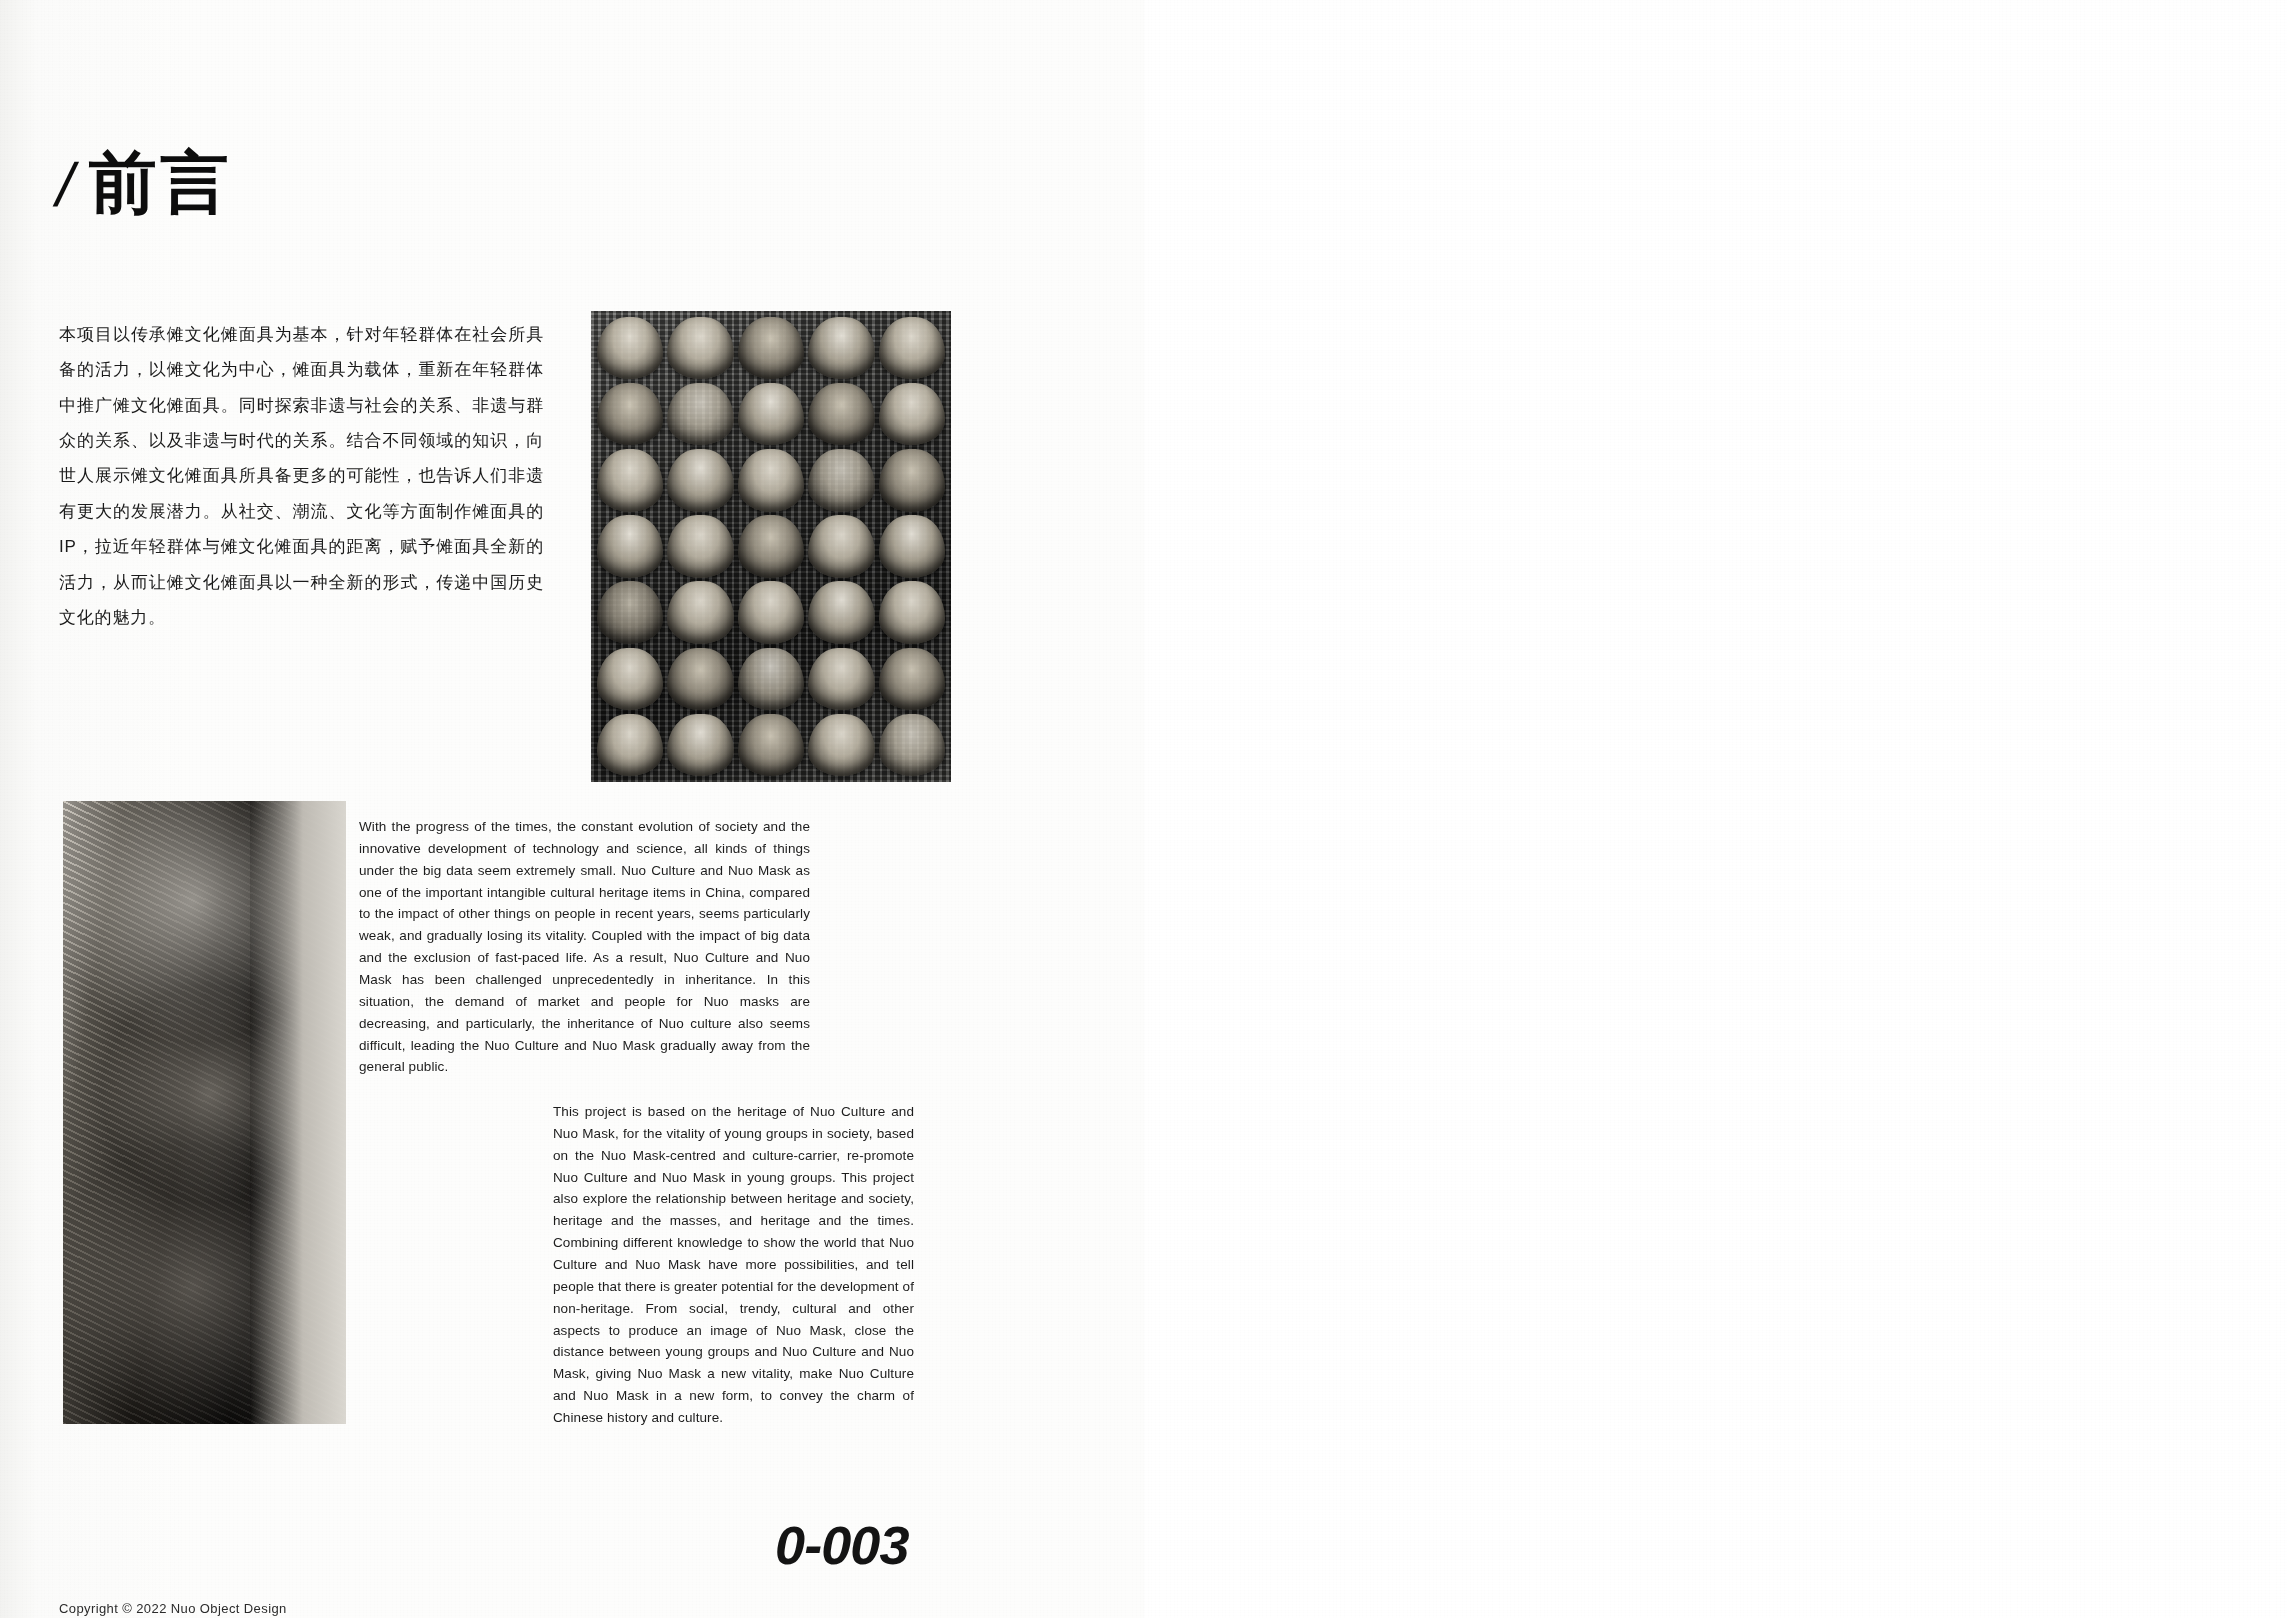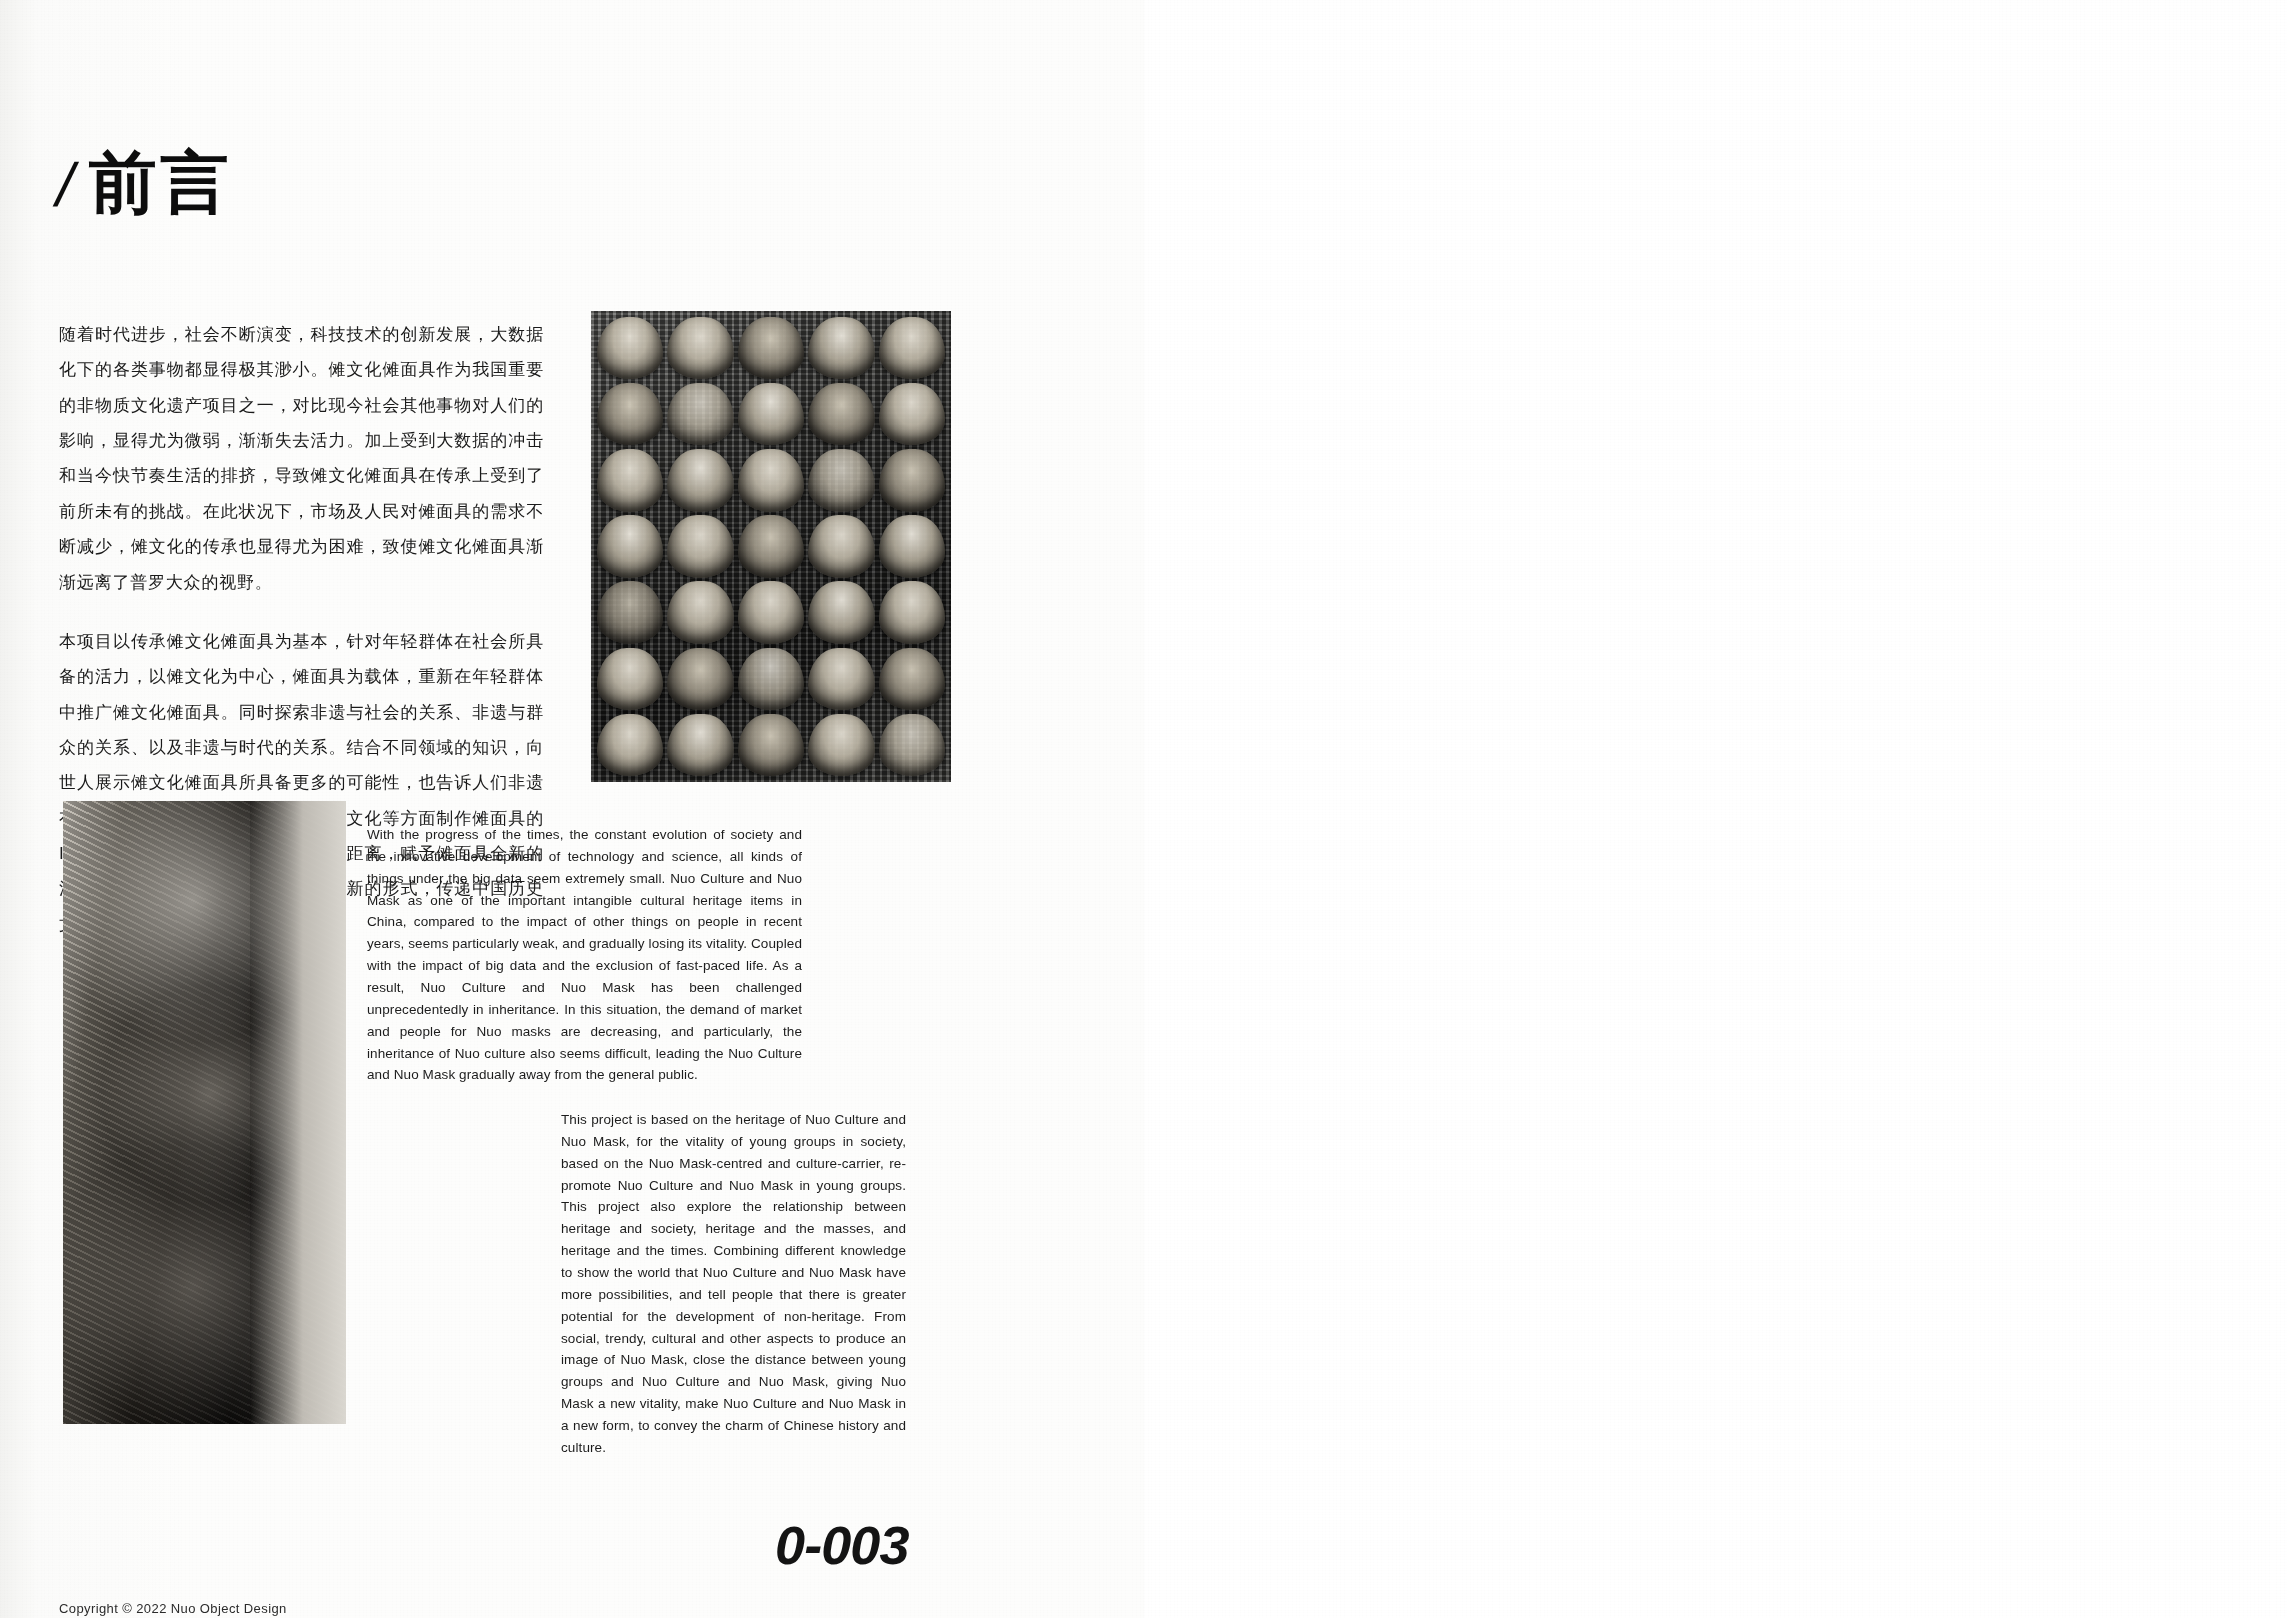--- a/index.html
+++ b/index.html
@@ -170,21 +170,21 @@
 
   
   .en-block {
     position: absolute;
     font-size: 13.5px;
     line-height: 1.62;
     text-align: justify;
     color: #1c1c1c;
     letter-spacing: 0.1px;
   }
-  .en-block p { margin: 12px; }
+  .en-block p { margin: 4px; }
 
   .en-block-1 {
     left: 355px;
     top: 812px;
     width: 459px;
   }
   .en-block-2 {
     left: 549px;
     top: 1097px;
     width: 369px;
@@ -219,21 +219,20 @@
 
   <div class="page page-left">
     <div class="grain"></div>
 
     <div class="heading">
       <span class="slash">/</span>
       <span class="title">前言</span>
     </div>
 
     <div class="cn-col">
-      <p class="cn-p">随着时代进步，社会不断演变，科技技术的创新发展，大数据化下的各类事物都显得极其渺小。傩文化傩面具作为我国重要的非物质文化遗产项目之一，对比现今社会其他事物对人们的影响，显得尤为微弱，渐渐失去活力。加上受到大数据的冲击和当今快节奏生活的排挤，导致傩文化傩面具在传承上受到了前所未有的挑战。在此状况下，市场及人民对傩面具的需求不断减少，傩文化的传承也显得尤为困难，致使傩文化傩面具渐渐远离了普罗大众的视野。</p>
       <p class="cn-p">本项目以传承傩文化傩面具为基本，针对年轻群体在社会所具备的活力，以傩文化为中心，傩面具为载体，重新在年轻群体中推广傩文化傩面具。同时探索非遗与社会的关系、非遗与群众的关系、以及非遗与时代的关系。结合不同领域的知识，向世人展示傩文化傩面具所具备更多的可能性，也告诉人们非遗有更大的发展潜力。从社交、潮流、文化等方面制作傩面具的IP，拉近年轻群体与傩文化傩面具的距离，赋予傩面具全新的活力，从而让傩文化傩面具以一种全新的形式，传递中国历史文化的魅力。</p>
     </div>
 
     <div class="photo photo-masks-wall">
       <div class="wall-art"></div>
       <div class="wall-grid">
         <i></i>
           <i></i>
           <i></i>
           <i></i>

